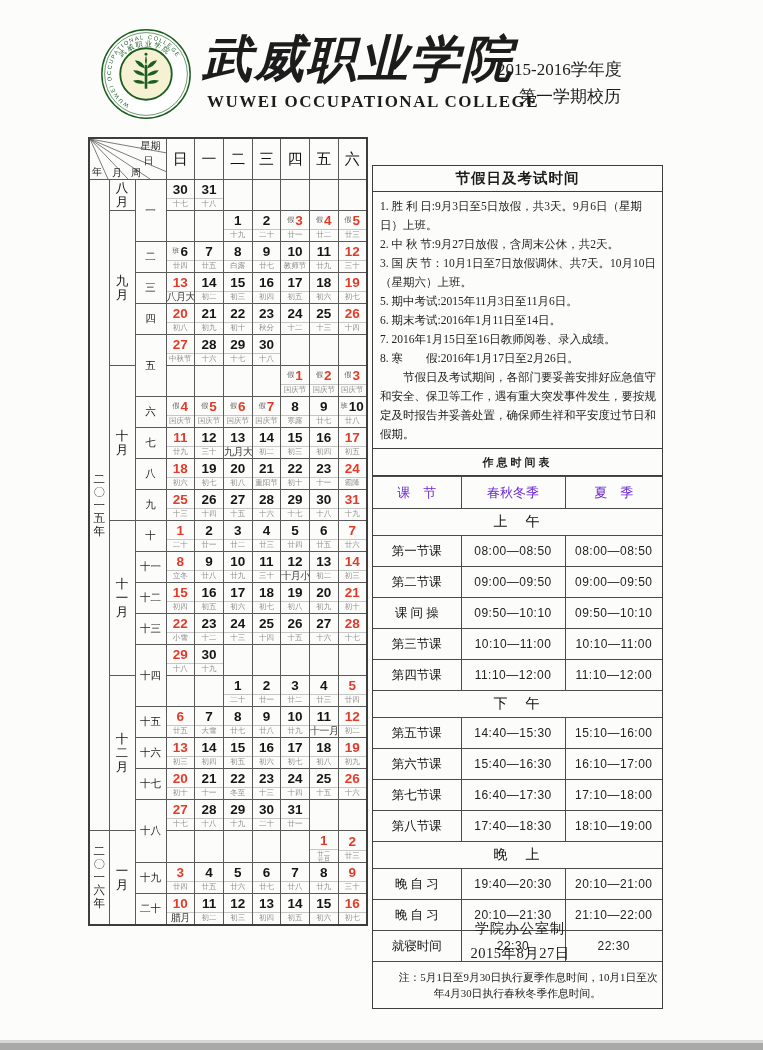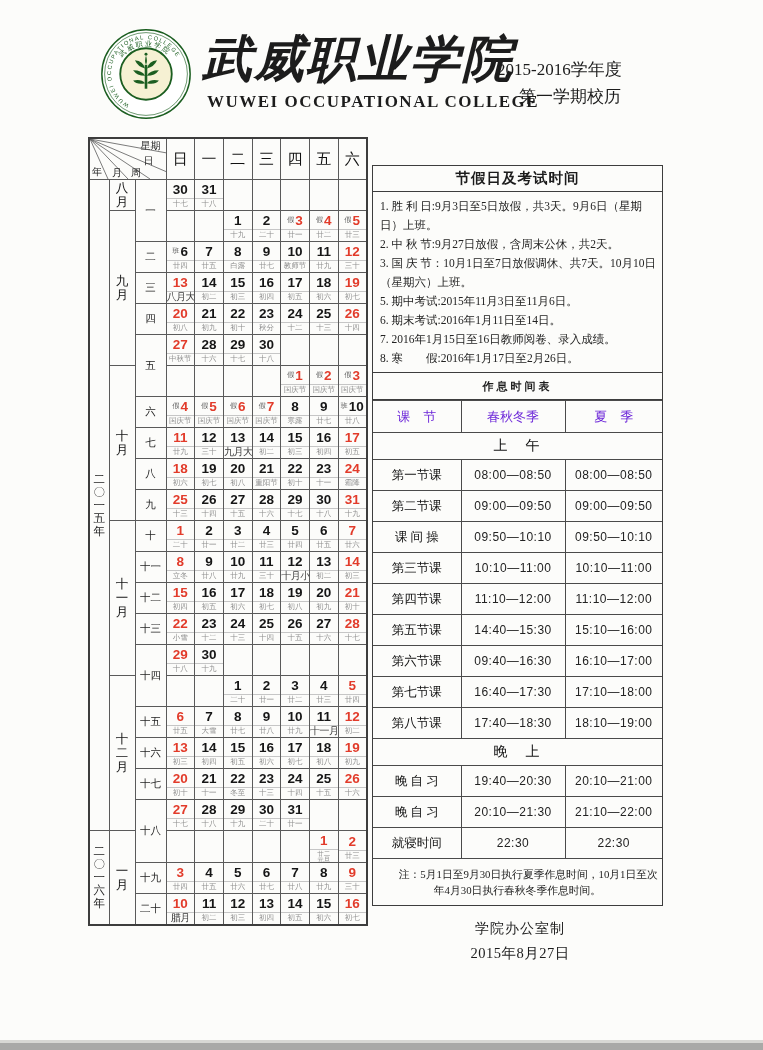--- a/index.html
+++ b/index.html
@@ -835,20 +835,21 @@
   <div class="panel">
     <div class="h-title">节假日及考试时间</div>
     <div class="h-body" id="holiday-body">
         <p>1. 胜 利 日:9月3日至5日放假，共3天。9月6日（星期日）上班。</p>
         <p>2. 中 秋 节:9月27日放假，含周末公休，共2天。</p>
         <p>3. 国 庆 节：10月1日至7日放假调休、共7天。10月10日（星期六）上班。</p>
         <p>5. 期中考试:2015年11月3日至11月6日。</p>
         <p>6. 期末考试:2016年1月11日至14日。</p>
         <p>7. 2016年1月15日至16日教师阅卷、录入成绩。</p>
         <p>8. 寒　　假:2016年1月17日至2月26日。</p>
+        <p class="notice">节假日及考试期间，各部门要妥善安排好应急值守和安全、保卫等工作，遇有重大突发事件发生，要按规定及时报告并妥善处置，确保师生祥和平安度过节日和假期。</p>
       </div>
     <div class="s-title">作息时间表</div>
     <table class="sched">
       <colgroup>
           <col style="width:88px">
           <col style="width:104px">
           <col>
         </colgroup>
       <tbody id="sched-body">
           <tr>
@@ -878,27 +879,30 @@
             <td class="plabel">第三节课</td>
             <td class="ptime">10:10—11:00</td>
             <td class="ptime">10:10—11:00</td>
           </tr>
           <tr>
             <td class="plabel">第四节课</td>
             <td class="ptime">11:10—12:00</td>
             <td class="ptime">11:10—12:00</td>
           </tr>
           <tr>
+            <td class="sec" colspan="3">下　午</td>
+          </tr>
+          <tr>
             <td class="plabel">第五节课</td>
             <td class="ptime">14:40—15:30</td>
             <td class="ptime">15:10—16:00</td>
           </tr>
           <tr>
             <td class="plabel">第六节课</td>
-            <td class="ptime">09:40—16:30</td>
+            <td class="ptime">15:40—16:30</td>
             <td class="ptime">16:10—17:00</td>
           </tr>
           <tr>
             <td class="plabel">第七节课</td>
             <td class="ptime">16:40—17:30</td>
             <td class="ptime">17:10—18:00</td>
           </tr>
           <tr>
             <td class="plabel">第八节课</td>
             <td class="ptime">17:40—18:30</td>

